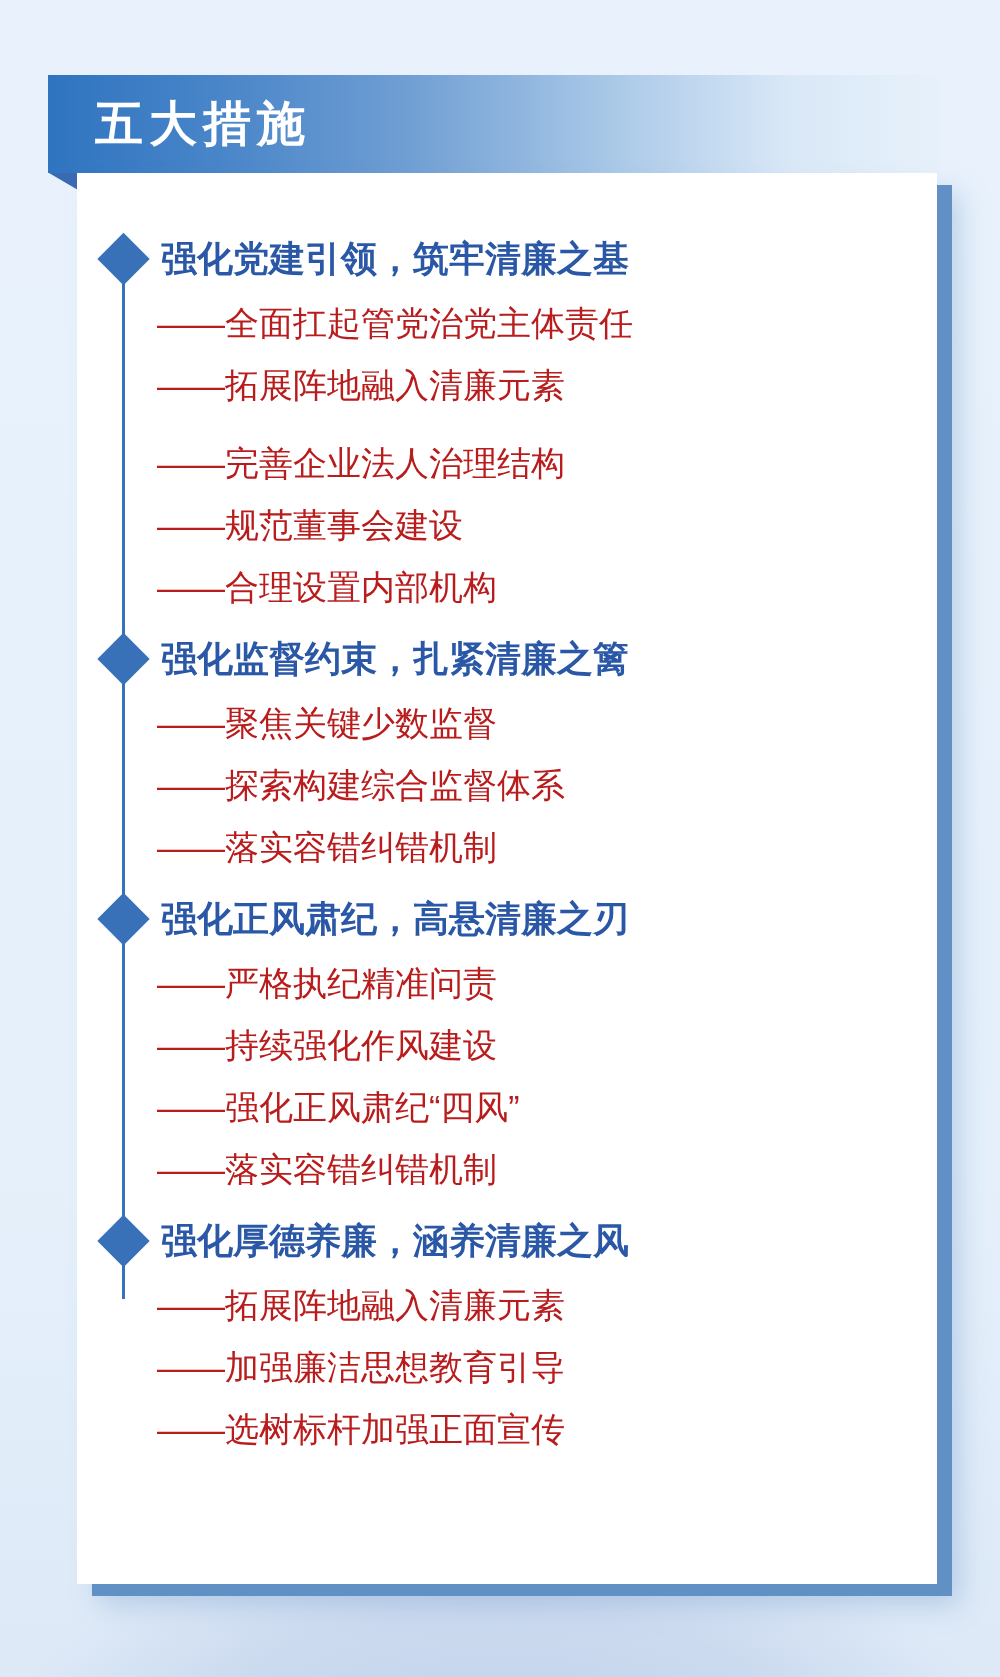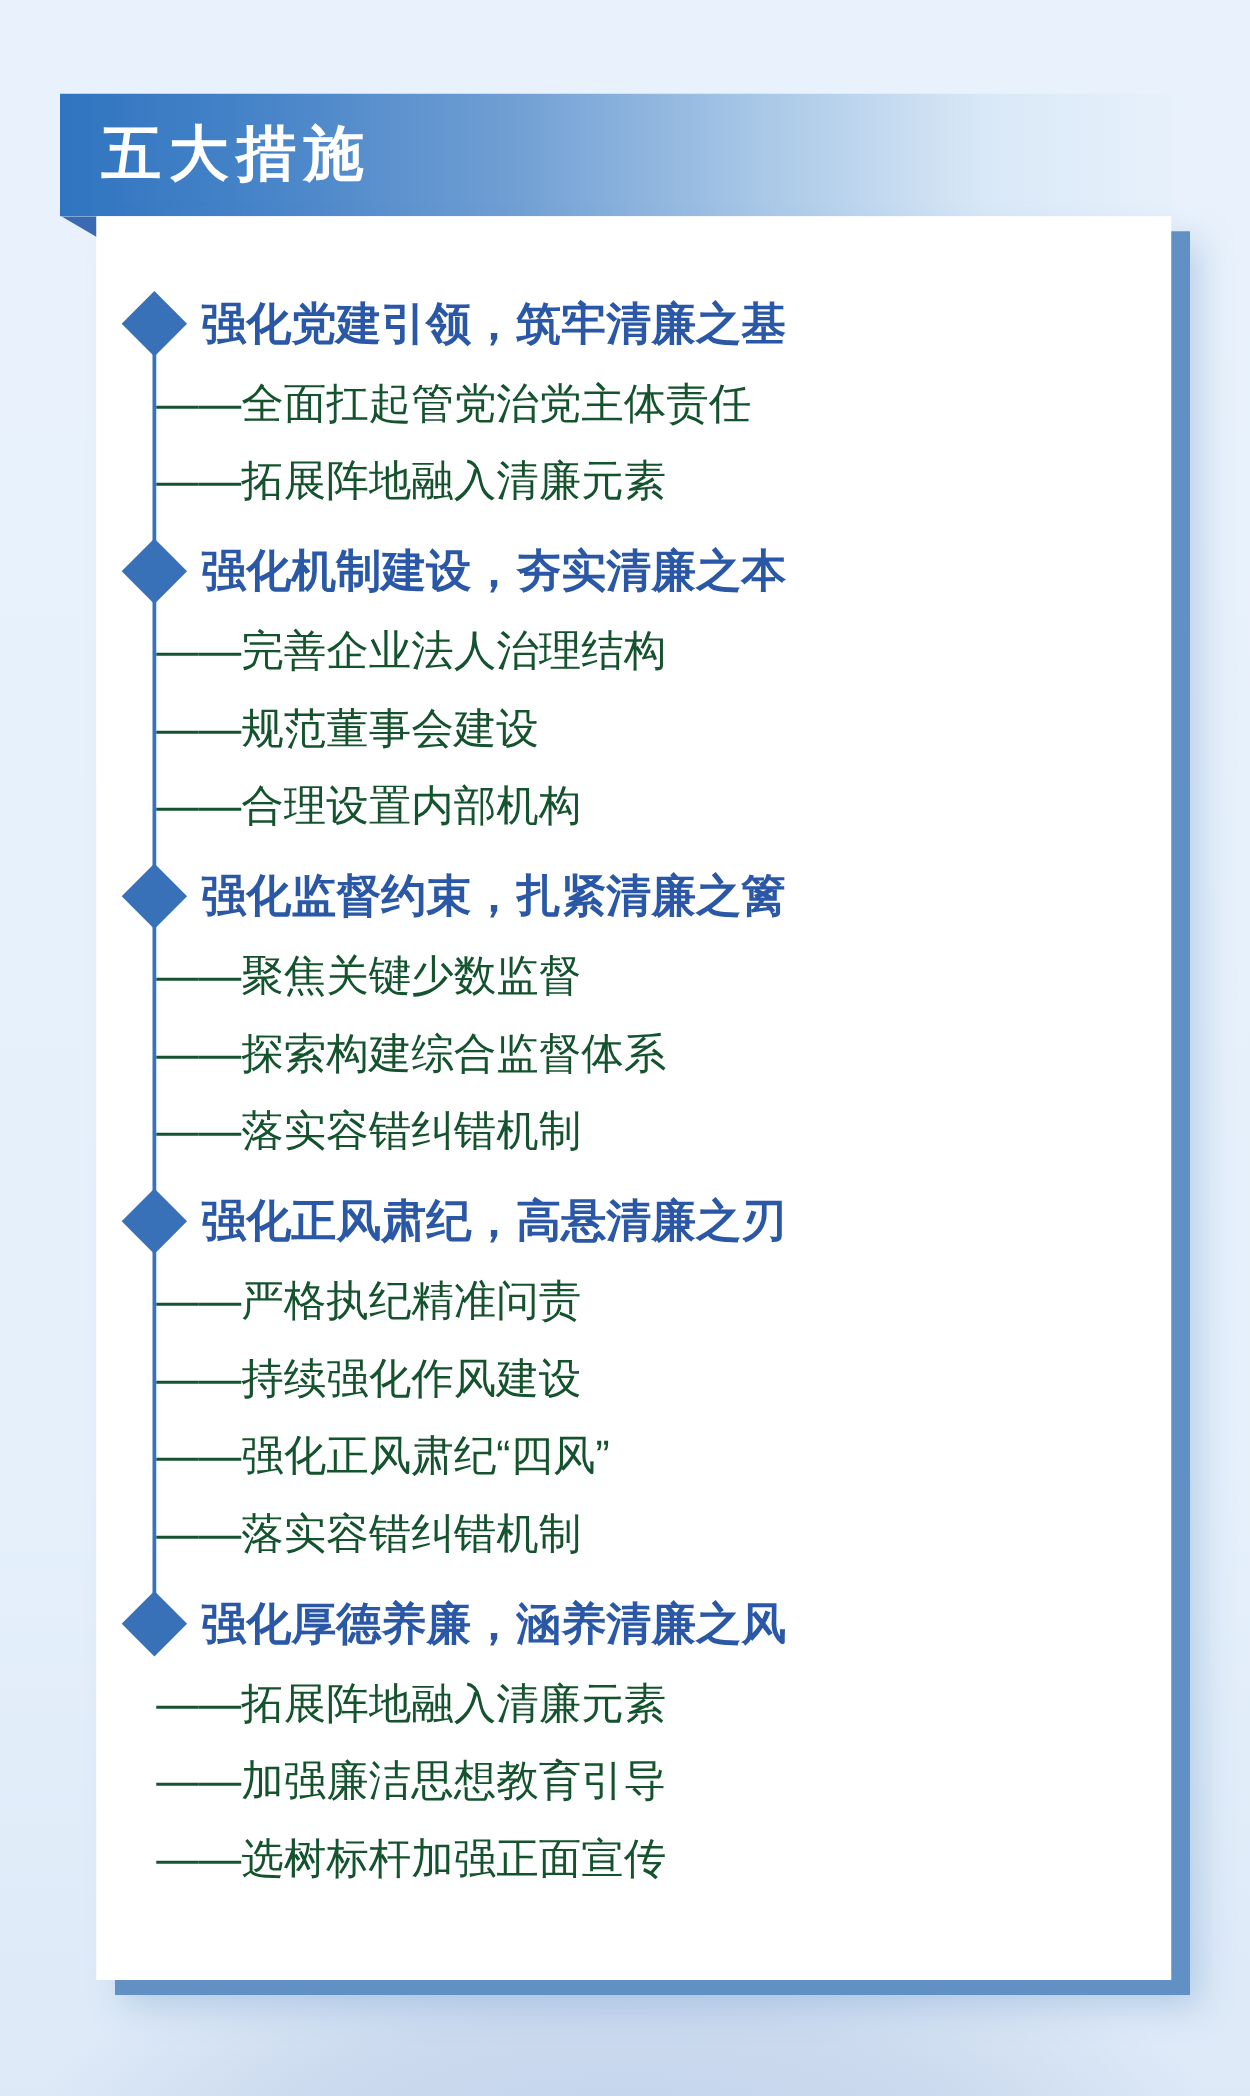--- a/index.html
+++ b/index.html
@@ -28,21 +28,21 @@
       #2f74c0 0%, #4a86c9 20%, #6f9ed3 40%,
       #a9c8e7 63%, #d9e8f7 83%, #e7f1fb 100%);
     display: flex;
     align-items: center;
   }
   .banner-title {
     color: #ffffff;
     font-size: 48px;
     font-weight: 700;
     letter-spacing: 6px;
-    padding-left: 33px;
+    padding-left: 47px;
     line-height: 1;
   }
   .fold {
     position: absolute;
     left: 49px;
     top: 173px;
     width: 29px;
     height: 17px;
     background: #3a6bb2;
     clip-path: polygon(0 0, 100% 0, 100% 100%);
@@ -93,24 +93,24 @@
     font-size: 36px;
     font-weight: 700;
     color: #2a58a6;
     line-height: 1;
     white-space: nowrap;
   }
   .sub {
     height: 62px;
     display: flex;
     align-items: center;
-    padding-left: 48px;
+    padding-left: 80px;
     font-size: 34px;
     font-weight: 400;
-    color: #14532d;
+    color: #b91c1c;
     line-height: 1;
     white-space: nowrap;
     text-align: right;
   }
 </style>
 </head>
 <body>
 
 <div class="banner">
   <span class="banner-title">五大措施</span>
@@ -123,24 +123,20 @@
   <section class="section">
     <div class="sec-head">
       <span class="diamond"></span>
       <h2 class="sec-title">强化党建引领，筑牢清廉之基</h2>
     </div>
     <div class="sub">——全面扛起管党治党主体责任</div>
     <div class="sub">——拓展阵地融入清廉元素</div>
   </section>
 
   <section class="section">
-    <div class="sec-head">
-      <span class="diamond"></span>
-      <h2 class="sec-title">强化机制建设，夯实清廉之本</h2>
-    </div>
     <div class="sub">——完善企业法人治理结构</div>
     <div class="sub">——规范董事会建设</div>
     <div class="sub">——合理设置内部机构</div>
   </section>
 
   <section class="section">
     <div class="sec-head">
       <span class="diamond"></span>
       <h2 class="sec-title">强化监督约束，扎紧清廉之篱</h2>
     </div>

